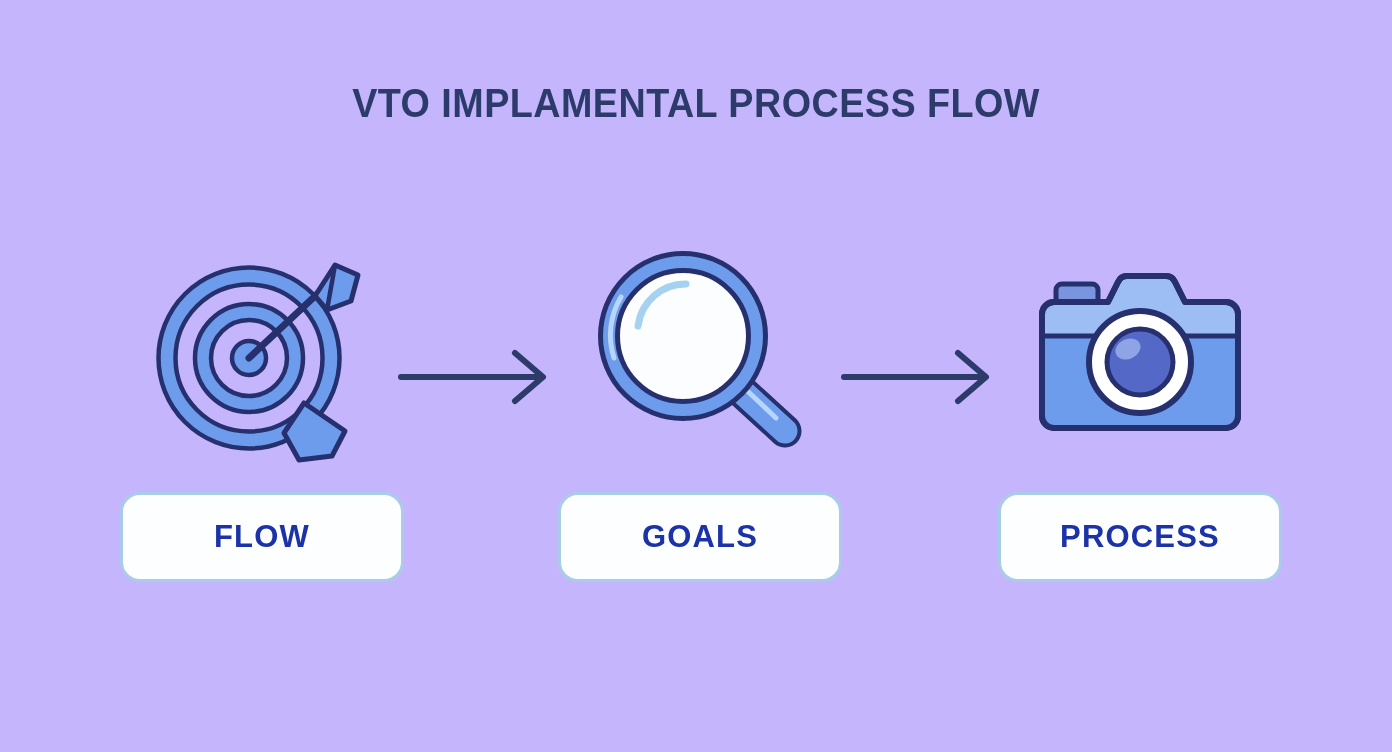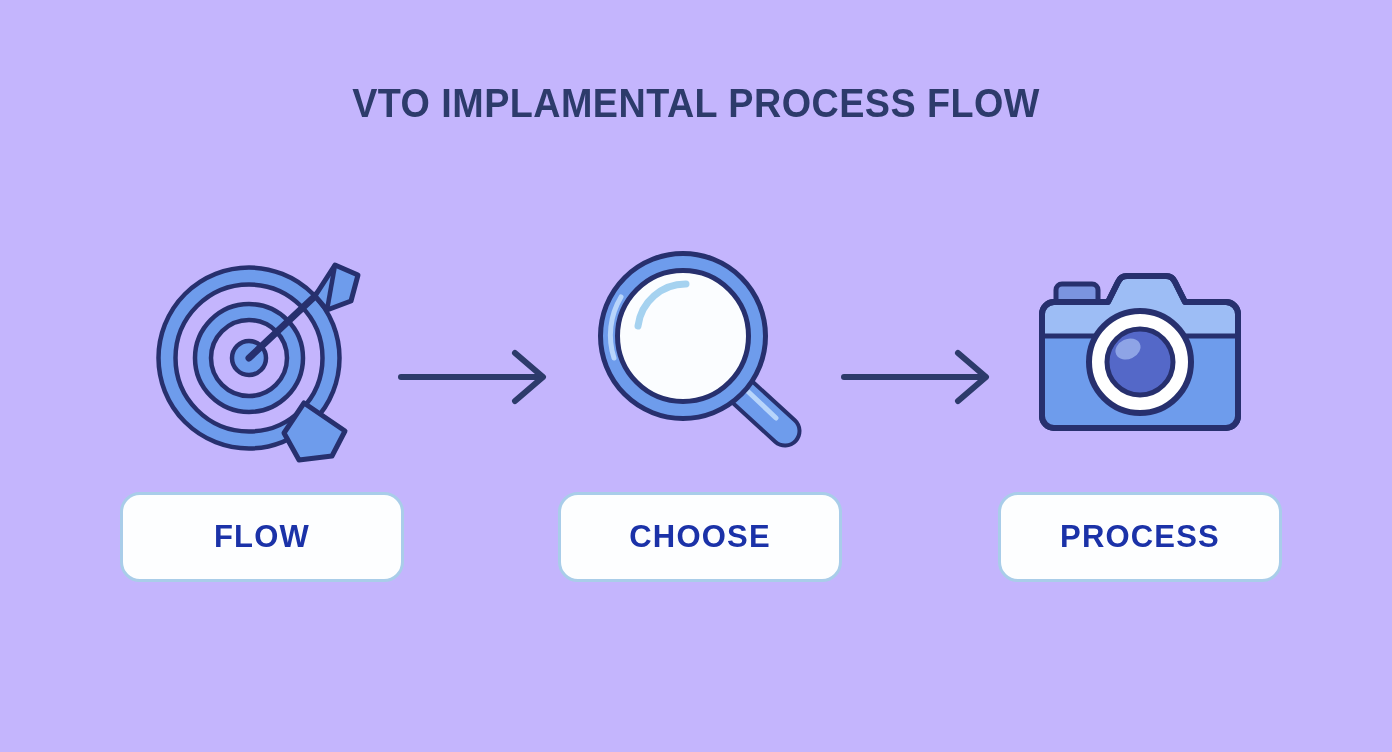--- a/index.html
+++ b/index.html
@@ -192,20 +192,20 @@
       </svg>
     </div>
 
   </div>
 
   <div class="labels">
     <div class="label-box b1">
       <span class="label-text">FLOW</span>
     </div>
     <div class="label-box b2">
-      <span class="label-text">CHOOSE</span>
+      <span class="label-text">GOALS</span>
     </div>
     <div class="label-box b3">
       <span class="label-text">PROCESS</span>
     </div>
   </div>
 
 </div>
 
 </body></html>

